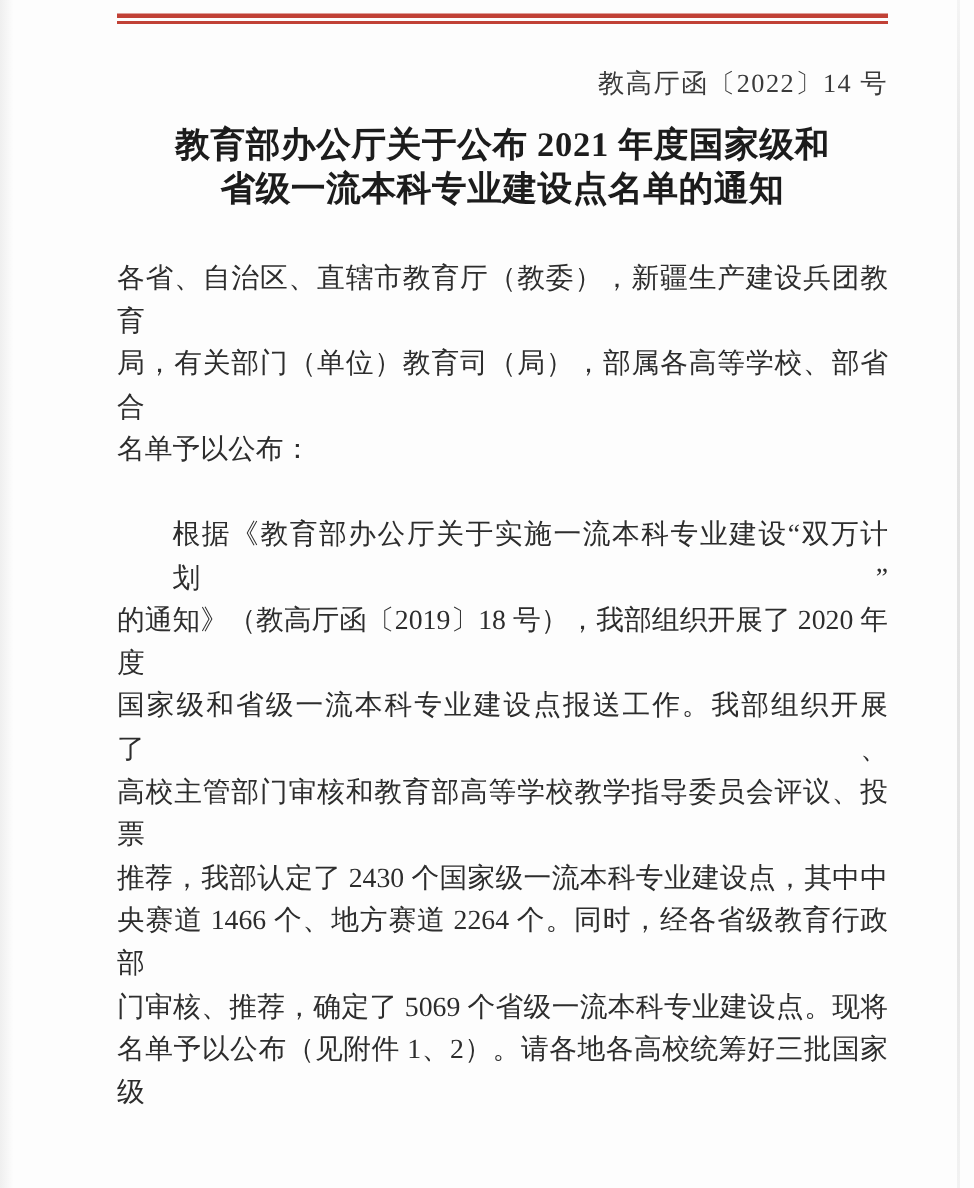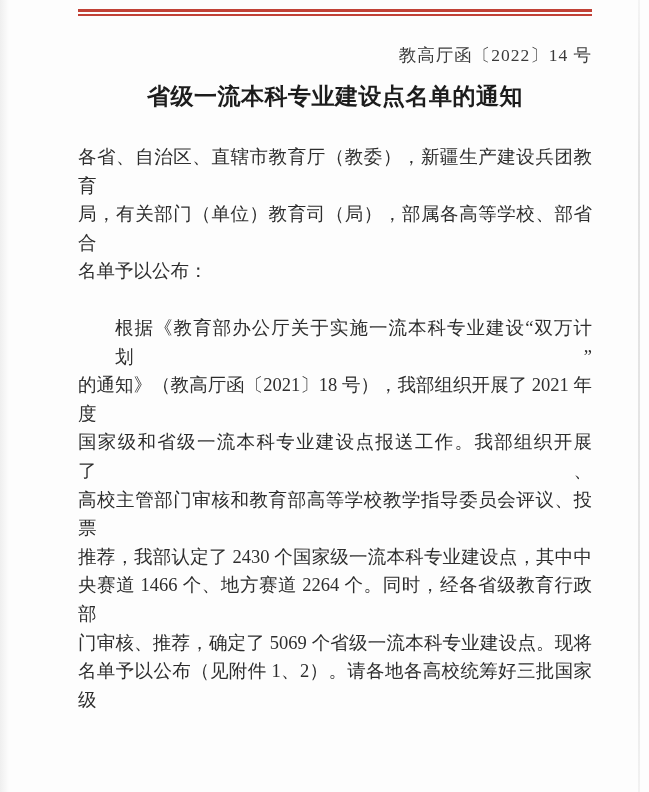--- a/index.html
+++ b/index.html
@@ -81,32 +81,33 @@
 <body>
 
 <div class="page">
 
 
   <div class="rule rule-top"></div>
 
   <div class="doc-number">教高厅函〔2022〕14 号</div>
 
   <h1 class="title">
+    <span class="title-line">教育部办公厅关于公布 2021 年度国家级和</span>
     <span class="title-line">省级一流本科专业建设点名单的通知</span>
   </h1>
 
   <div class="salutation">
     <div class="line fill">各省、自治区、直辖市教育厅（教委），新疆生产建设兵团教育</div>
     <div class="line fill">局，有关部门（单位）教育司（局），部属各高等学校、部省合</div>
     <div class="line">名单予以公布：</div>
   </div>
 
   <div class="body-para">
     <div class="line fill indent">根据《教育部办公厅关于实施一流本科专业建设“双万计划”</div>
-    <div class="line fill">的通知》（教高厅函〔2021〕18 号），我部组织开展了 2021 年度</div>
+    <div class="line fill">的通知》（教高厅函〔2019〕18 号），我部组织开展了 2020 年度</div>
     <div class="line fill">国家级和省级一流本科专业建设点报送工作。我部组织开展了、</div>
     <div class="line fill">高校主管部门审核和教育部高等学校教学指导委员会评议、投票</div>
     <div class="line fill">推荐，我部认定了 2430 个国家级一流本科专业建设点，其中中</div>
     <div class="line fill">央赛道 1466 个、地方赛道 2264 个。同时，经各省级教育行政部</div>
     <div class="line fill">门审核、推荐，确定了 5069 个省级一流本科专业建设点。现将</div>
     <div class="line fill">名单予以公布（见附件 1、2）。请各地各高校统筹好三批国家级</div>
 
   </div>
 
 </div>

